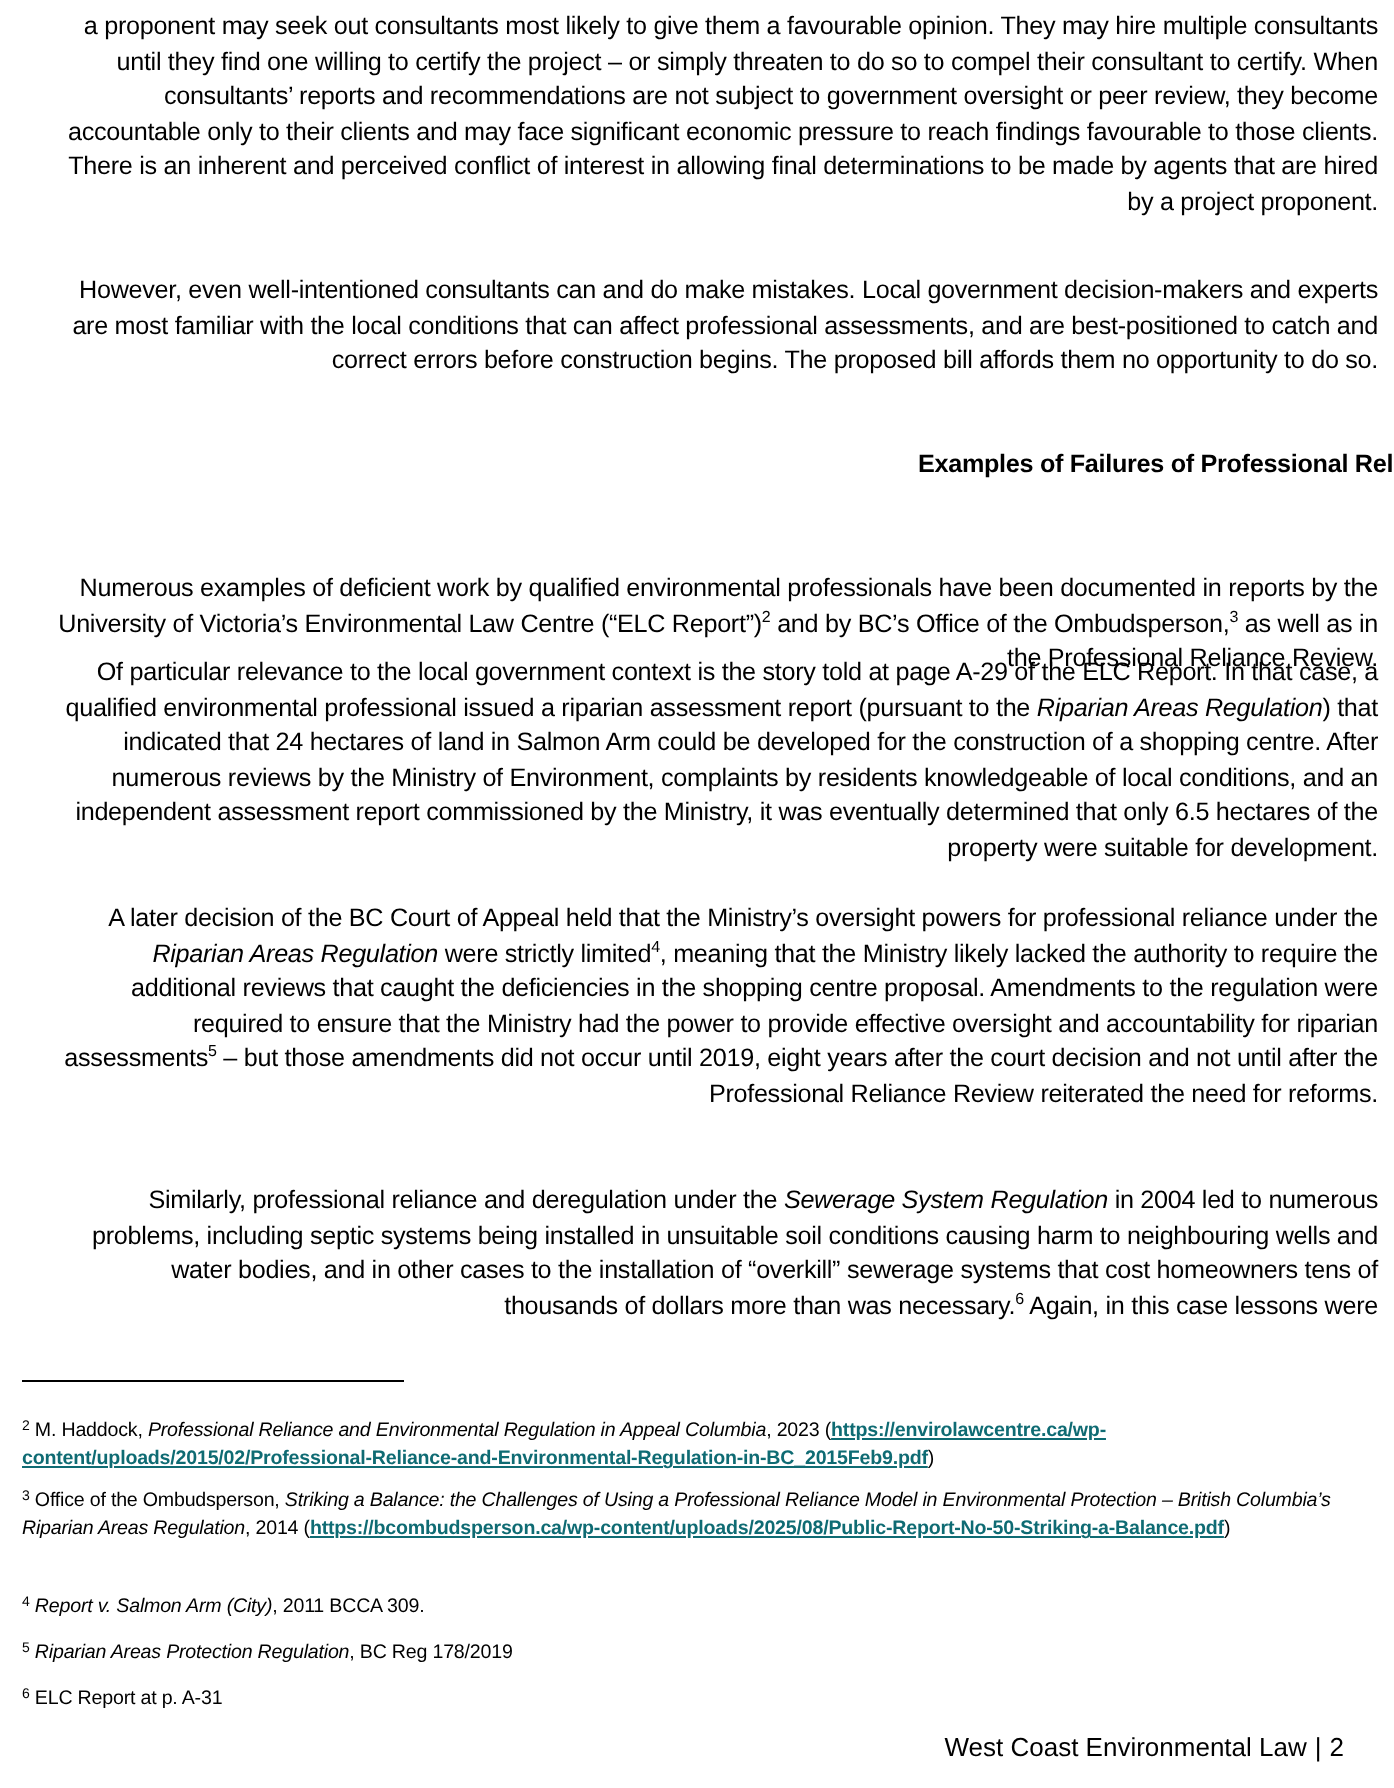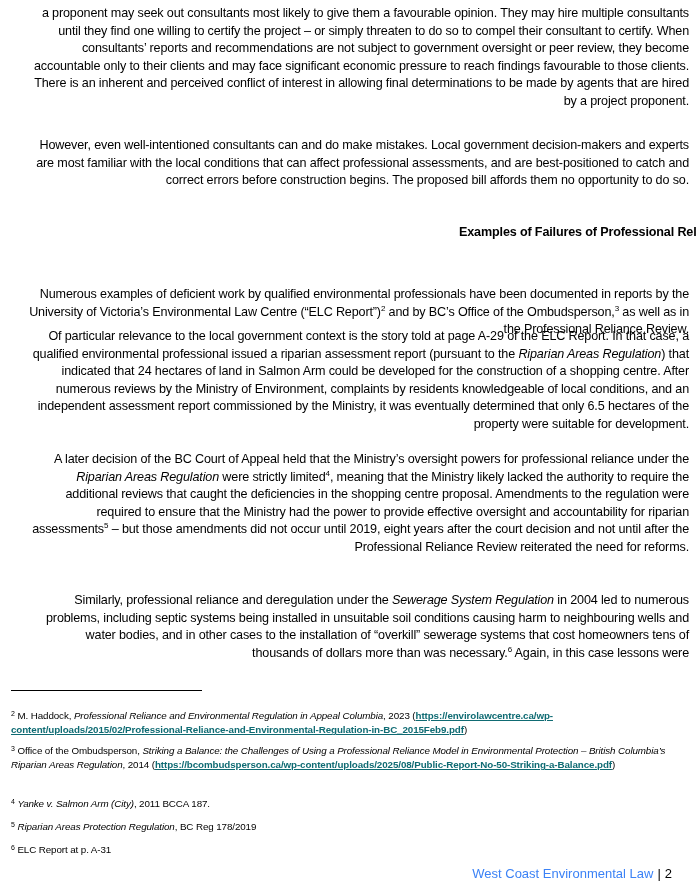--- a/index.html
+++ b/index.html
@@ -17,21 +17,21 @@
     i { }
     .rule { position: absolute; left: 0; top: 690px; width: 191px; height: 1px; background: #000; }
     .fn {
       position: absolute; left: 0; width: 665px; font-size: 9.8px; line-height: 14.3px; letter-spacing: -0.1px;
     }
     .fn a { color: #0f6b73; font-weight: bold; text-decoration: underline; }
     .fn sup { font-size: 7px; vertical-align: 3px; }
     .footer {
       position: absolute; right: 25px; top: 866px; font-size: 13px; line-height: 16px;
     }
-    .footer .org { color: #3b82f6; }
+    .footer .org { color: #000000; }
     .footer .sep { color: #000; padding: 0 4px; }
     .footer .num { color: #000; }
   </style>
 </head>
 <body>
 
 <div class="page">
 
   <p class="para" style="top:5px;">a proponent may seek out consultants most likely to give them a favourable opinion. They may hire multiple consultants until they find one willing to certify the project – or simply threaten to do so to compel their consultant to certify. When consultants’ reports and recommendations are not subject to government oversight or peer review, they become accountable only to their clients and may face significant economic pressure to reach findings favourable to those clients. There is an inherent and perceived conflict of interest in allowing final determinations to be made by agents that are hired by a project proponent.</p>
 
@@ -46,21 +46,21 @@
   <p class="para" style="top:451px;"><span>A later decision of the BC Court of Appeal held that the Ministry’s oversight powers for professional reliance under the </span><i>Riparian Areas Regulation</i><span> were strictly limited</span><sup>4</sup><span>, meaning that the Ministry likely lacked the authority to require the additional reviews that caught the deficiencies in the shopping centre proposal. Amendments to the regulation were required to ensure that the Ministry had the power to provide effective oversight and accountability for riparian assessments</span><sup>5</sup><span> – but those amendments did not occur until 2019, eight years after the court decision and not until after the Professional Reliance Review reiterated the need for reforms.</span></p>
 
   <p class="para" style="top:592px;"><span>Similarly, professional reliance and deregulation under the </span><i>Sewerage System Regulation</i><span> in 2004 led to numerous problems, including septic systems being installed in unsuitable soil conditions causing harm to neighbouring wells and water bodies, and in other cases to the installation of “overkill” sewerage systems that cost homeowners tens of thousands of dollars more than was necessary.</span><sup>6</sup><span> Again, in this case lessons were</span></p>
 
   <div class="rule"></div>
 
   <div class="fn" style="top:709px;"><sup>2</sup><span> M. Haddock, </span><i>Professional Reliance and Environmental Regulation in Appeal Columbia</i><span>, 2023 (</span><a>https://envirolawcentre.ca/wp-content/uploads/2015/02/Professional-Reliance-and-Environmental-Regulation-in-BC_2015Feb9.pdf</a><span>)</span></div>
 
   <div class="fn" style="top:744px;"><sup>3</sup><span> Office of the Ombudsperson, </span><i>Striking a Balance: the Challenges of Using a Professional Reliance Model in Environmental Protection – British Columbia’s Riparian Areas Regulation</i><span>, 2014 (</span><a>https://bcombudsperson.ca/wp-content/uploads/2025/08/Public-Report-No-50-Striking-a-Balance.pdf</a><span>)</span></div>
 
-  <div class="fn" style="top:797px;"><sup>4</sup><span> </span><i>Yanke v. Salmon Arm (City)</i><span>, 2011 BCCA 187.</span></div>
+  <div class="fn" style="top:797px;"><sup>4</sup><span> </span><i>Report v. Salmon Arm (City)</i><span>, 2011 BCCA 309.</span></div>
 
   <div class="fn" style="top:820px;"><sup>5</sup><span> </span><i>Riparian Areas Protection Regulation</i><span>, BC Reg 178/2019</span></div>
 
   <div class="fn" style="top:843px;"><sup>6</sup><span> ELC Report at p. A-31</span></div>
 
 </div>
 
 <div class="footer">
   <span class="org">West Coast Environmental Law</span><span class="sep">|</span><span class="num">2</span>
 </div>

